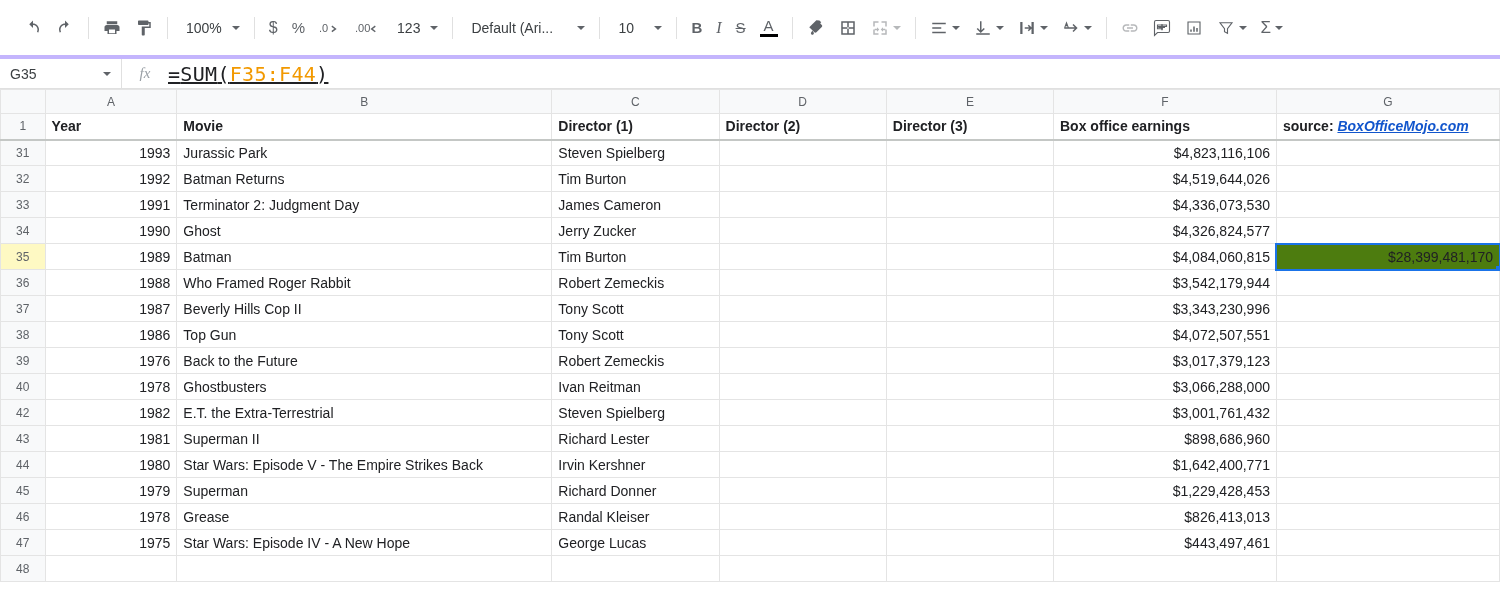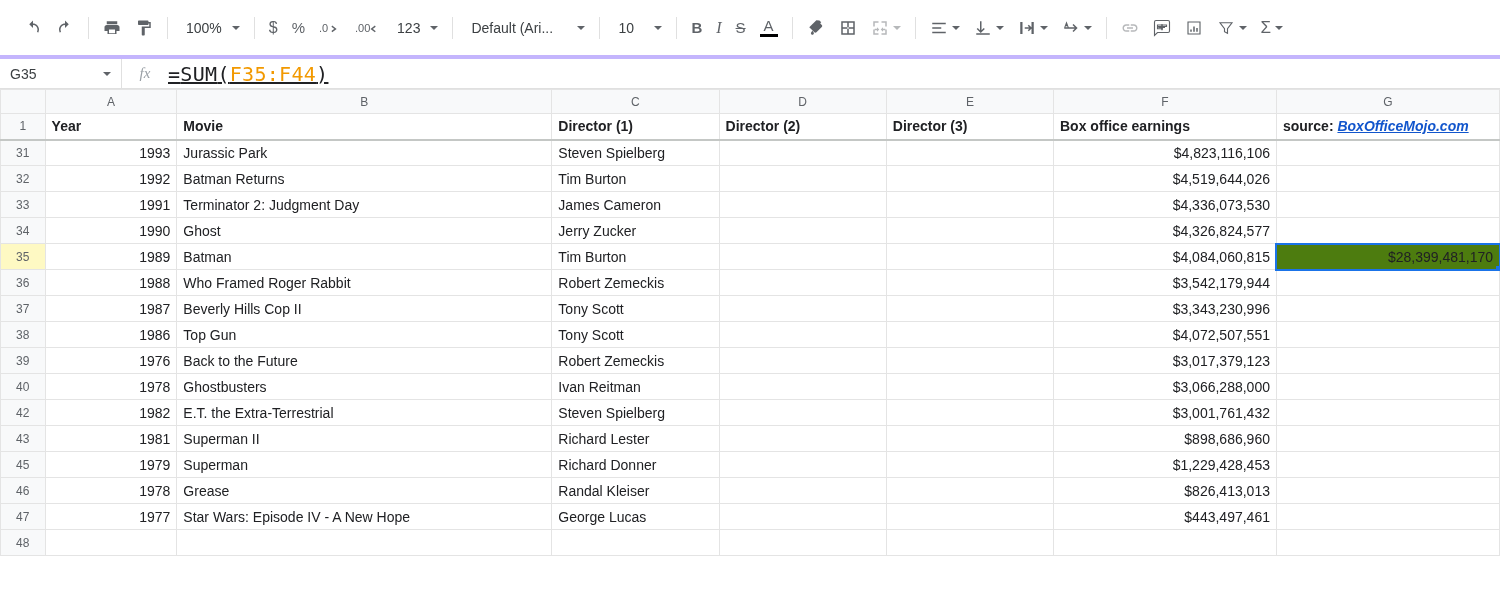--- a/index.html
+++ b/index.html
@@ -451,20 +451,30 @@
           <td class="rowhdr">43</td>
           <td class="r">1981</td>
           <td class="l">Superman II</td>
           <td class="l">Richard Lester</td>
           <td class="l"></td>
           <td class="l"></td>
           <td class="r">$898,686,960</td>
           <td class="r"></td>
         </tr>
         <tr>
+          <td class="rowhdr">44</td>
+          <td class="r">1980</td>
+          <td class="l">Star Wars: Episode V - The Empire Strikes Back</td>
+          <td class="l">Irvin Kershner</td>
+          <td class="l"></td>
+          <td class="l"></td>
+          <td class="r">$1,642,400,771</td>
+          <td class="r"></td>
+        </tr>
+        <tr>
           <td class="rowhdr">45</td>
           <td class="r">1979</td>
           <td class="l">Superman</td>
           <td class="l">Richard Donner</td>
           <td class="l"></td>
           <td class="l"></td>
           <td class="r">$1,229,428,453</td>
           <td class="r"></td>
         </tr>
         <tr>
@@ -472,21 +482,21 @@
           <td class="r">1978</td>
           <td class="l">Grease</td>
           <td class="l">Randal Kleiser</td>
           <td class="l"></td>
           <td class="l"></td>
           <td class="r">$826,413,013</td>
           <td class="r"></td>
         </tr>
         <tr>
           <td class="rowhdr">47</td>
-          <td class="r">1977</td>
+          <td class="r">1975</td>
           <td class="l">Star Wars: Episode IV - A New Hope</td>
           <td class="l">George Lucas</td>
           <td class="l"></td>
           <td class="l"></td>
           <td class="r">$443,497,461</td>
           <td class="r"></td>
         </tr>
         <tr>
           <td class="rowhdr">48</td>
           <td class="r"></td>

